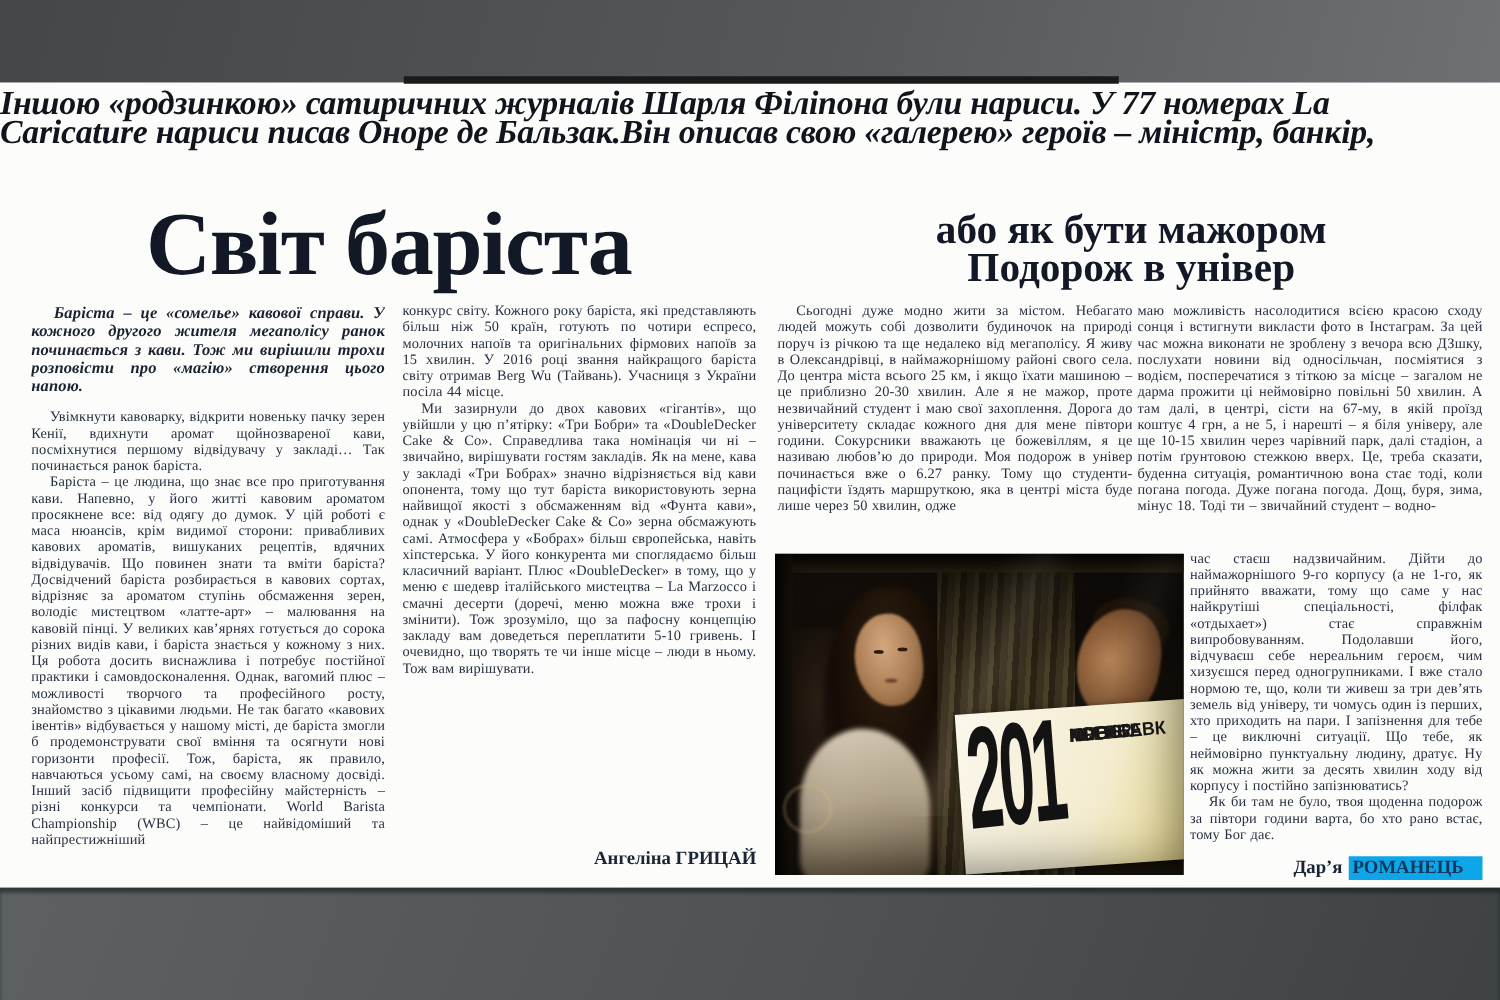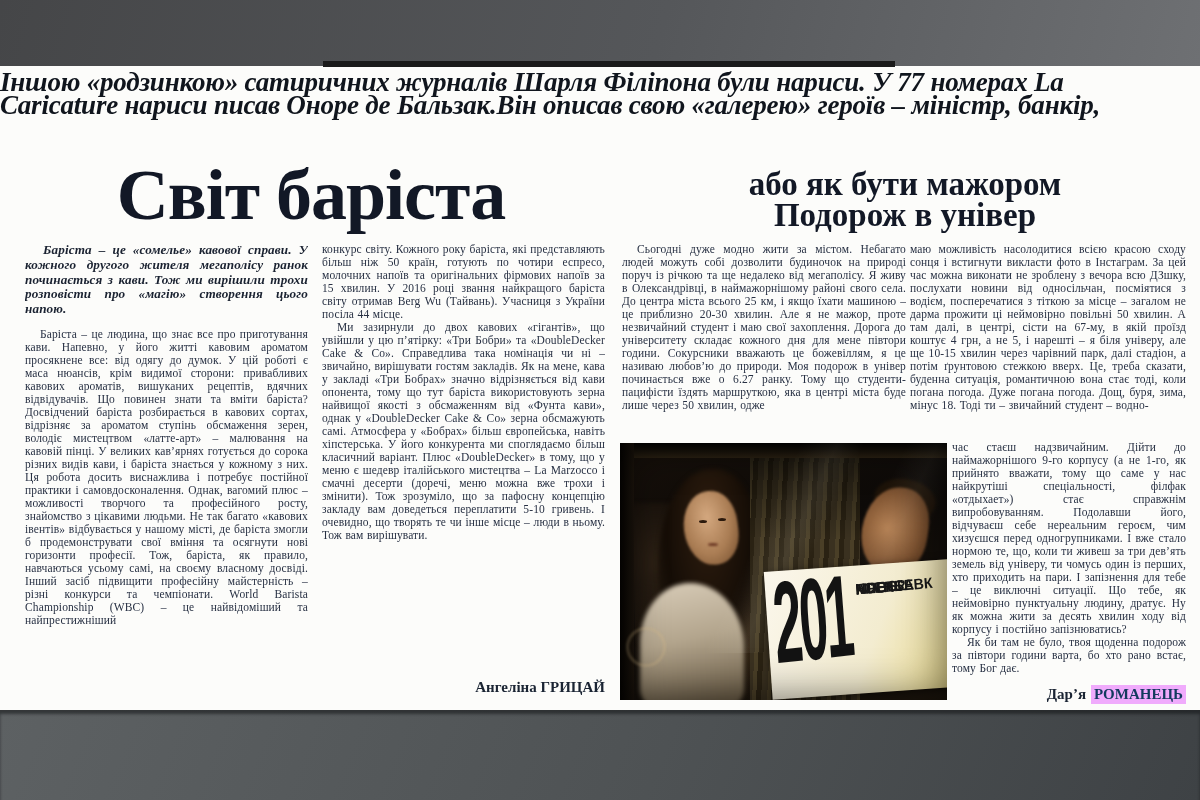--- a/index.html
+++ b/index.html
@@ -53,21 +53,21 @@
   #col1{left:25px;top:243px;width:283px;height:462px;}
   #col2{left:322px;top:243px;width:283px;height:428px;}
   #col3{left:622px;top:243px;width:284px;height:196px;}
   #col4a{left:910px;top:243px;width:276px;height:196px;}
   #col4b{left:952px;top:441px;width:234px;height:242px;}
   .byline{
     position:absolute;font-weight:bold;font-size:15px;color:#1a2433;text-align:right;
   }
   #byline1{left:322px;top:679px;width:283px;}
   #byline2{left:932px;top:686px;width:254px;}
-  .hl-name{background:#f0abfc;color:#123a5e;padding:1px 3px 2px 3px;}
+  .hl-name{background:#0ea5e9;color:#123a5e;padding:1px 15px 2px 3px;}
   .byline .prefix{margin-right:5px;}
 
   
   .photo{
     position:absolute;left:620px;top:443px;width:327px;height:257px;overflow:hidden;
     background:linear-gradient(160deg,#17100a 0%,#0d0a08 40%,#20180e 100%);
   }
   .photo *{position:absolute;}
   .ph-top-frame{top:0;left:0;width:100%;height:15px;
     background:linear-gradient(to bottom,#040302,#292012);}
@@ -137,20 +137,21 @@
 
 <div class="headline1">Світ баріста</div>
 
 <div class="headline2">
   <div>або як бути мажором</div>
   <div>Подорож в універ</div>
 </div>
 
 <div class="col" id="col1">
   <div class="lead">Баріста – це «сомелье» кавової справи. У кожного другого жителя мегаполісу ранок починається з кави. Тож ми вирішили трохи розповісти про «магію» створення цього напою.</div>
+  <p>Увімкнути кавоварку, відкрити новеньку пачку зерен Кенії, вдихнути аромат щойнозвареної кави, посміхнутися першому відвідувачу у закладі… Так починається ранок баріста.</p>
   <p>Баріста – це людина, що знає все про приготування кави. Напевно, у його житті кавовим ароматом просякнене все: від одягу до думок. У цій роботі є маса нюансів, крім видимої сторони: привабливих кавових ароматів, вишуканих рецептів, вдячних відвідувачів. Що повинен знати та вміти баріста? Досвідчений баріста розбирається в кавових сортах, відрізняє за ароматом ступінь обсмаження зерен, володіє мистецтвом «латте-арт» – малювання на кавовій пінці. У великих кав’ярнях готується до сорока різних видів кави, і баріста знається у кожному з них. Ця робота досить виснажлива і потребує постійної практики і самовдосконалення. Однак, вагомий плюс – можливості творчого та професійного росту, знайомство з цікавими людьми. Не так багато «кавових івентів» відбувається у нашому місті, де баріста змогли б продемонструвати свої вміння та осягнути нові горизонти професії. Тож, баріста, як правило, навчаються усьому самі, на своєму власному досвіді. Інший засіб підвищити професійну майстерність – різні конкурси та чемпіонати. World Barista Championship (WBC) – це найвідоміший та найпрестижніший</p>
 </div>
 
 <div class="col" id="col2">
   <p class="cont">конкурс світу. Кожного року баріста, які представляють більш ніж 50 країн, готують по чотири еспресо, молочних напоїв та оригінальних фірмових напоїв за 15 хвилин. У 2016 році звання найкращого баріста світу отримав Berg Wu (Тайвань). Учасниця з України посіла 44 місце.</p>
   <p>Ми зазирнули до двох кавових «гігантів», що увійшли у цю п’ятірку: «Три Бобри» та «DoubleDecker Cake &amp; Co». Справедлива така номінація чи ні – звичайно, вирішувати гостям закладів. Як на мене, кава у закладі «Три Бобрах» значно відрізняється від кави опонента, тому що тут баріста використовують зерна найвищої якості з обсмаженням від «Фунта кави», однак у «DoubleDecker Cake &amp; Co» зерна обсмажують самі. Атмосфера у «Бобрах» більш європейська, навіть хіпстерська. У його конкурента ми споглядаємо більш класичний варіант. Плюс «DoubleDecker» в тому, що у меню є шедевр італійського мистецтва – La Marzocco і смачні десерти (доречі, меню можна вже трохи і змінити). Тож зрозуміло, що за пафосну концепцію закладу вам доведеться переплатити 5-10 гривень. І очевидно, що творять те чи інше місце – люди в ньому. Тож вам вирішувати.</p>
 </div>
 
 <div class="byline" id="byline1">Ангеліна ГРИЦАЙ</div>
 

